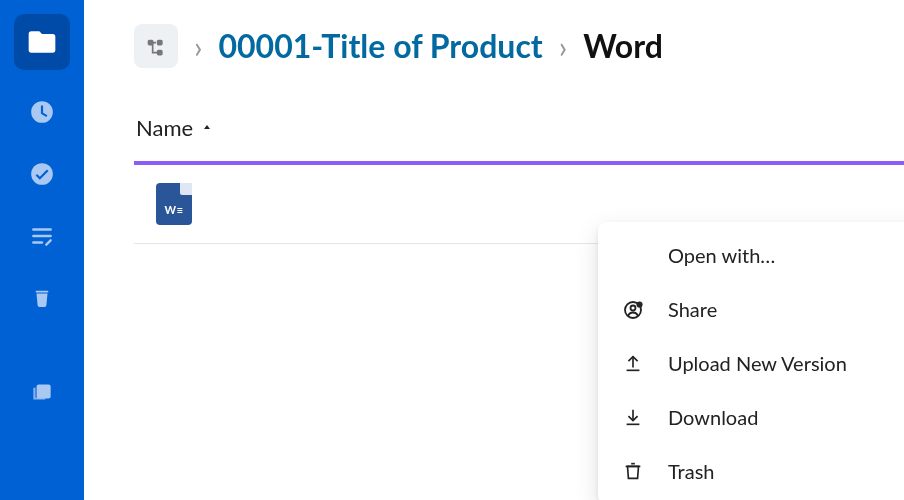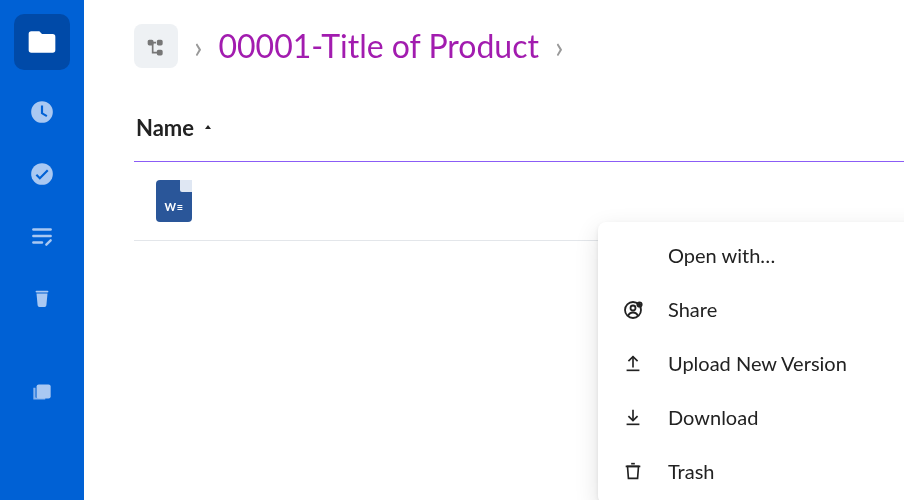--- a/index.html
+++ b/index.html
@@ -59,28 +59,28 @@
   }
   .crumb-tree-btn {
     width: 44px; height: 44px;
     border-radius: 8px;
     background: #eef1f4;
     display:flex; align-items:center; justify-content:center;
     cursor:pointer;
     color:#666;
   }
   .crumb-sep { color: #999; font-size: 30px; margin: 0 4px;}
-  .crumb-link { color: #a21caf; font-weight:400; cursor:pointer; }
+  .crumb-link { color: #0369a1; font-weight:700; cursor:pointer; }
   .crumb-current { color: #111; font-weight:700; }
 
   .col-header {
     display:flex; align-items:center; gap:8px;
-    font-size: 22px; font-weight:700;
+    font-size: 22px; font-weight:400;
     padding: 0 0 20px 2px;
-    border-bottom: 1px solid #8b5cf6;
+    border-bottom: 4px solid #8b5cf6;
     cursor:pointer;
   }
   .col-header .sort-caret { font-size: 14px; position:relative; top:1px; }
 
   .file-row {
     display:flex; align-items:center; gap:24px;
     padding: 18px 0 18px 22px;
     border-bottom: 1px solid #e3e6ea;
     cursor:pointer;
     font-size: 21px;
@@ -208,20 +208,21 @@
             <rect x="3" y="3" width="5" height="5" rx="1" fill="#777"></rect>
             <rect x="14" y="3" width="5" height="5" rx="1" fill="#777"></rect>
             <rect x="14" y="15" width="5" height="5" rx="1" fill="#777"></rect>
             <path d="M8 5.5h4M8 5.5V17.5h6"></path>
           </svg>
         </span>
       </div>
       <span class="crumb-sep">›</span>
       <span class="crumb-link">00001-Title of Product</span>
       <span class="crumb-sep">›</span>
+      <span class="crumb-current">Word</span>
     </div>
 
     <div class="col-header">
       <span>Name</span>
       <span class="sort-caret">
         <svg width="12" height="12" viewBox="0 0 24 24" fill="currentColor">
             <path d="M12 6l6 8H6z"></path>
           </svg>
       </span>
     </div>

